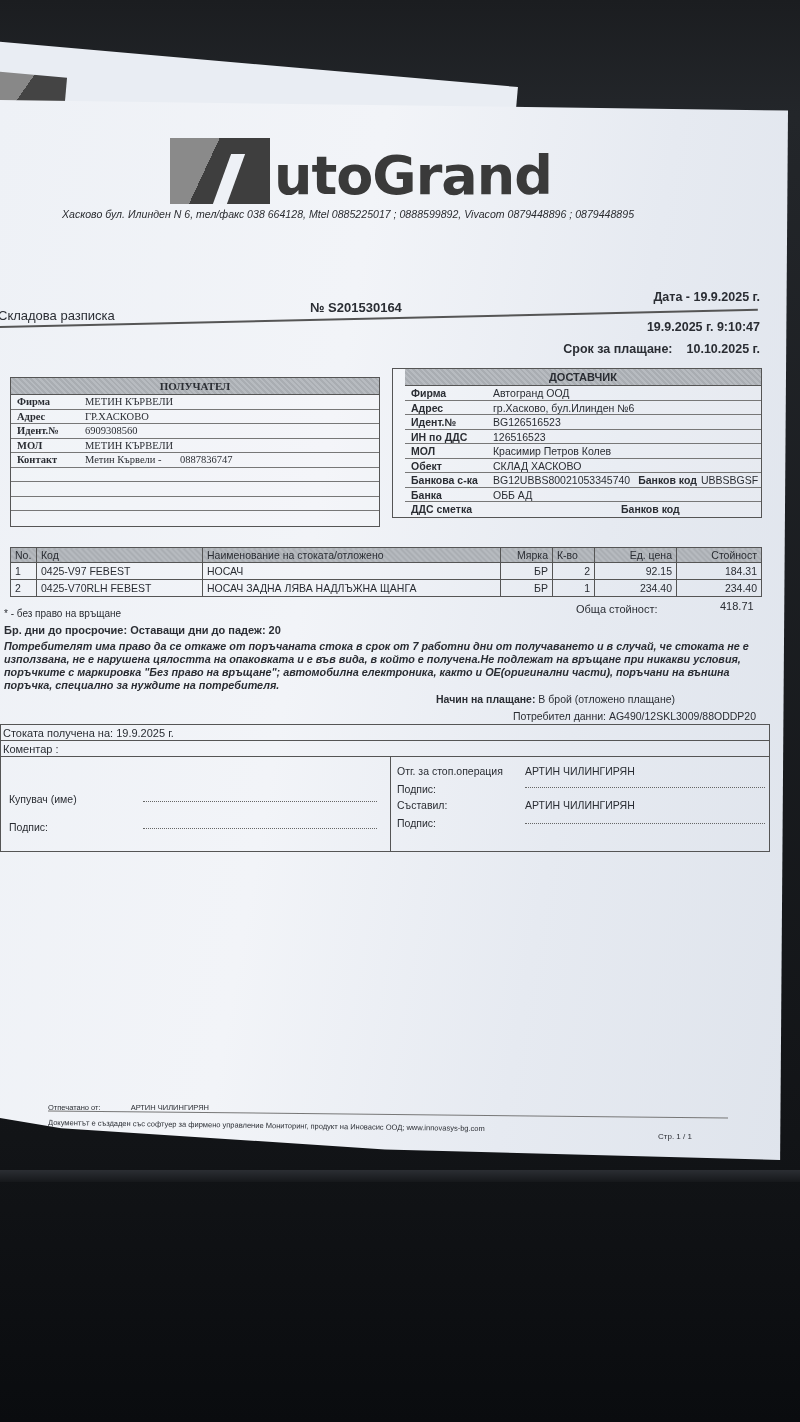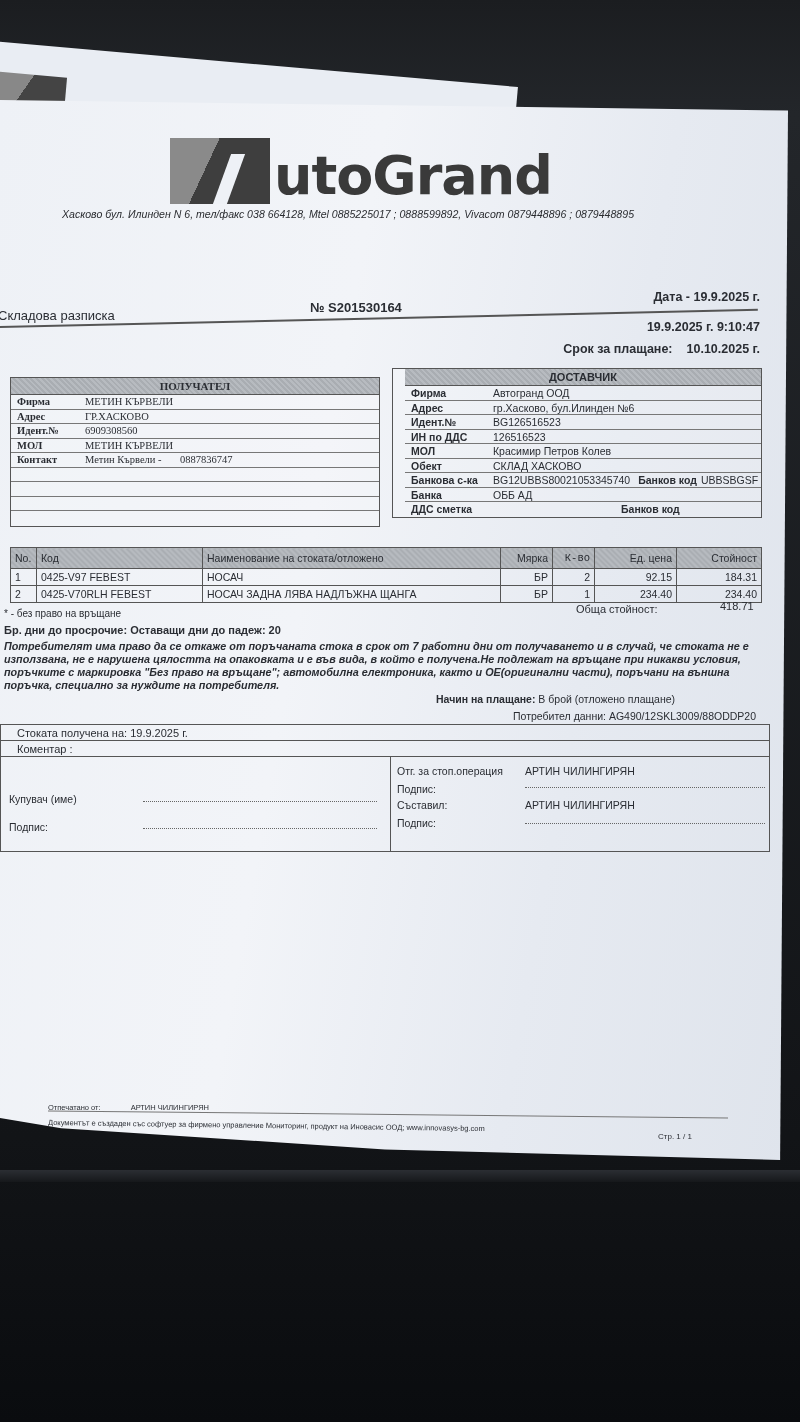--- a/index.html
+++ b/index.html
@@ -69,40 +69,40 @@
     .box .row .v { white-space: nowrap; }
     .box .row .extra { margin-left: 8px; font-weight: bold; }
     .box .row .extra-v { margin-left: 4px; }
     .box .row .k.wide { width: auto; margin-right: 4px; }
 
     table.items {
       position: absolute; left: 12px; top: 447px; width: 752px; border-collapse: collapse; font-size: 10.5px;
     }
     table.items th {
       background: repeating-linear-gradient(45deg, #a9adb2 0 2px, #b7bbc0 2px 4px);
-      font-weight: normal; border: 1px solid #555; height: 21px; padding: 0 4px; text-align: left;
+      font-weight: normal; border: 1px solid #555; height: 15px; padding: 0 4px; text-align: left;
     }
     table.items td { border: 1px solid #555; height: 17px; padding: 0 4px; }
     table.items .num { text-align: right; }
-    table.items .ctr { text-align: right; font-family: Liberation Mono, monospace; }
+    table.items .ctr { text-align: left; }
 
     .note-star { position: absolute; left: 6px; top: 508px; font-size: 10px; }
     .total-label { position: absolute; left: 578px; top: 503px; font-size: 11px; font-weight: normal; }
     .total-value { position: absolute; left: 722px; top: 500px; font-size: 11px; }
     .overdue { position: absolute; left: 6px; top: 524px; font-size: 11px; font-weight: bold; }
     .terms {
       position: absolute; left: 6px; top: 540px; width: 762px; font-size: 10.8px; font-style: italic;
       font-weight: bold; line-height: 13px; color: #2a2d33;
     }
     .payment { position: absolute; left: 438px; top: 593px; font-size: 10.5px; }
     .payment b { font-weight: bold; }
     .customer-data { position: absolute; right: 32px; top: 610px; font-size: 10.5px; }
 
     .recv-box { position: absolute; left: 2px; top: 624px; width: 770px; border: 1px solid #555; }
-    .recv-box .line { height: 16px; line-height: 16px; font-size: 11px; padding-left: 16px; border-bottom: 1px solid #555; }
+    .recv-box .line { height: 16px; line-height: 16px; font-size: 11px; padding-left: 2px; border-bottom: 1px solid #555; }
     .recv-box .sig { display: flex; height: 94px; }
     .recv-box .sig .left { width: 390px; border-right: 1px solid #555; position: relative; }
     .recv-box .sig .right { flex: 1; position: relative; }
     .sig .lbl { position: absolute; font-size: 10.5px; }
     .sig .dots { position: absolute; border-bottom: 1px dotted #666; height: 1px; }
     .sig .val { position: absolute; font-size: 10.5px; }
 
     .printed-by { position: absolute; left: 50px; top: 1003px; font-size: 7.5px; }
     .printed-by span + span { margin-left: 30px; }
     .footer-rule { position: absolute; left: 50px; top: 1014px; width: 680px; height: 1px; background: #777; transform: rotate(.6deg); }

